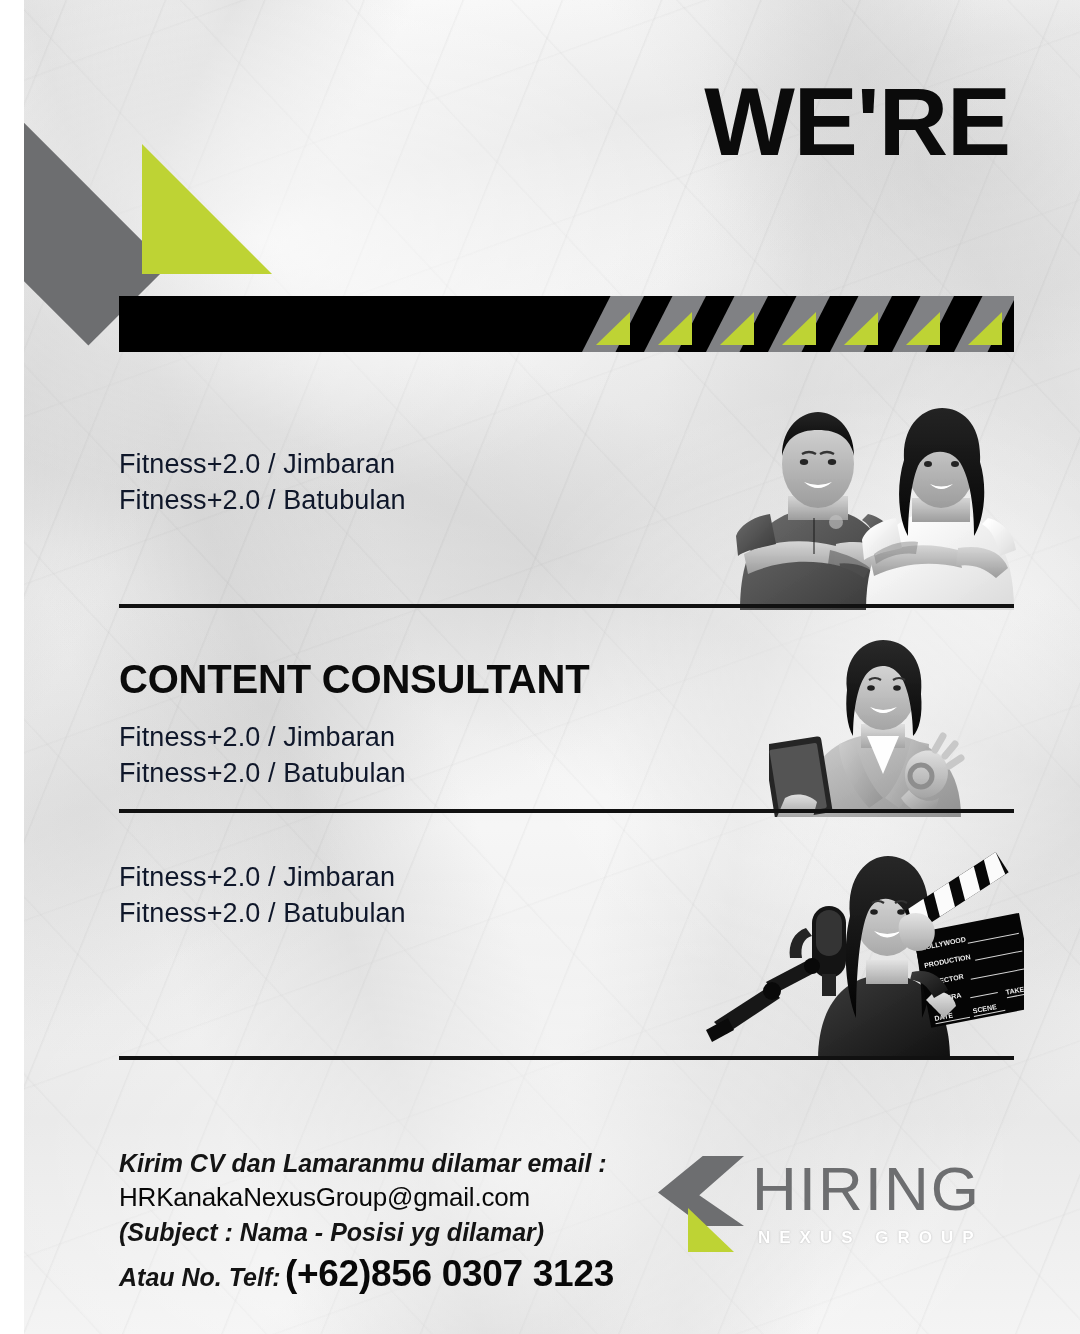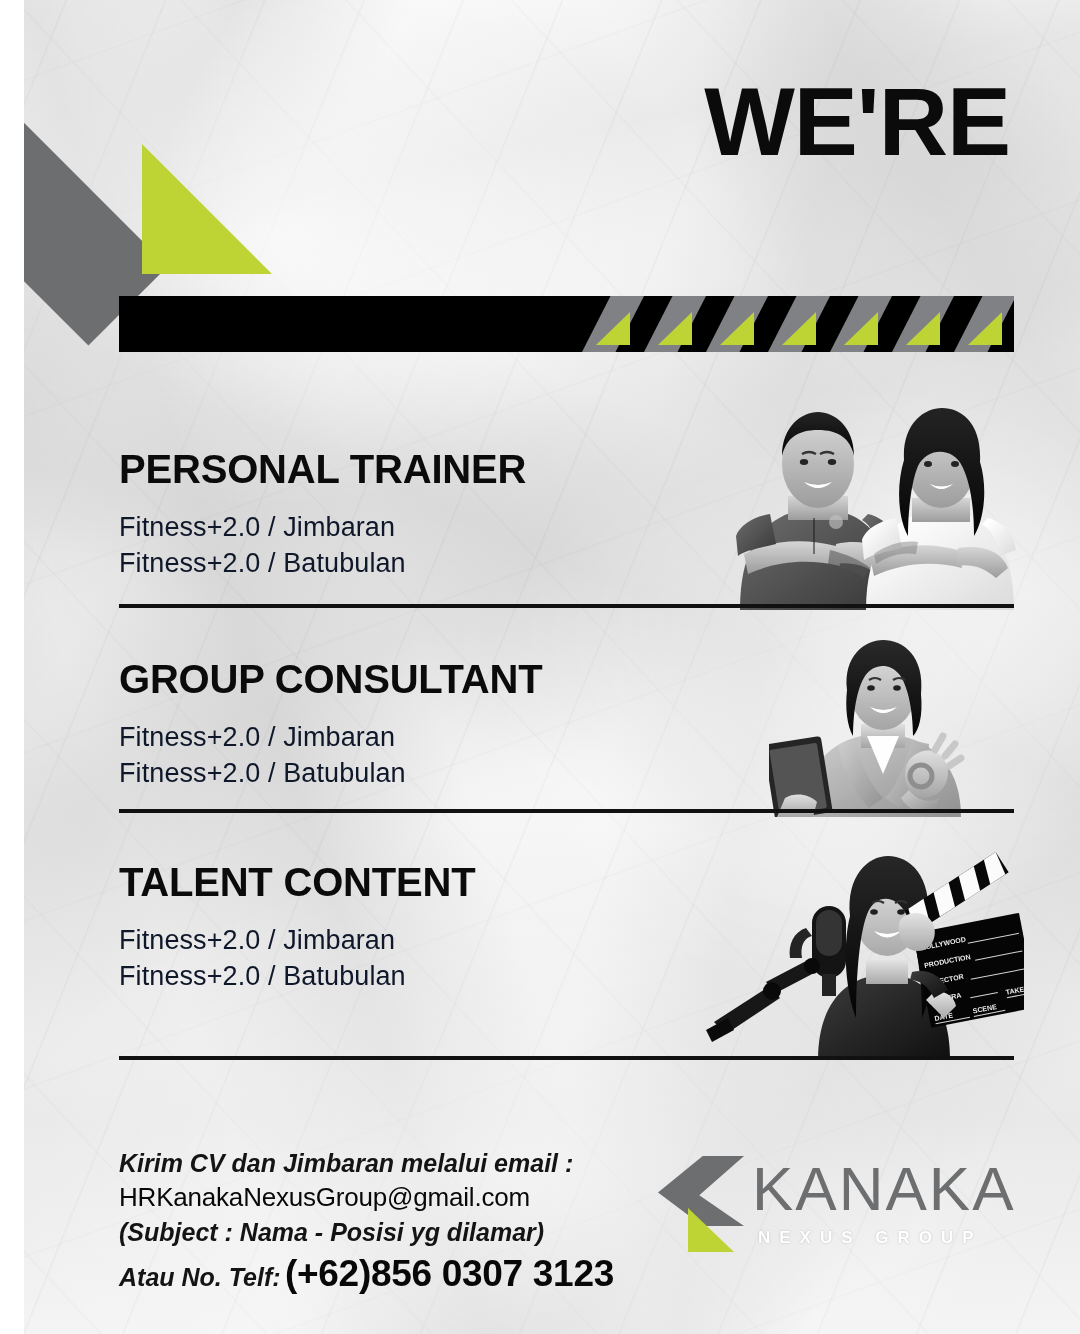--- a/index.html
+++ b/index.html
@@ -320,21 +320,20 @@
           <div class="tri"></div>
         </div>
         <div class="banner-unit" style="left: 372px;">
           <div class="diag"></div>
           <div class="tri"></div>
         </div>
       </div>
   </div>
 
   <div class="job" style="top:447px;">
-    <div class="job-title">PERSONAL TRAINER</div>
     <div class="job-loc">Fitness+2.0 / Jimbaran</div>
     <div class="job-loc">Fitness+2.0 / Batubulan</div>
   </div>
 
   <svg class="photo" style="left:660px; top:368px;" width="340" height="242" viewBox="0 0 340 242">
     <defs>
       <linearGradient id="skinA" x1="0" y1="0" x2="0" y2="1">
         <stop offset="0%" stop-color="#cfcfcf"></stop>
           <stop offset="100%" stop-color="#9a9a9a"></stop>
       </linearGradient>
@@ -384,21 +383,21 @@
       <path d="M146 180 C172 176 190 184 196 200 L184 210 C170 198 158 196 144 198 Z" fill="url(#skinA)"></path>
       <path d="M50 172 C54 160 70 152 84 150 L90 180 C74 184 60 186 52 192 Z" fill="url(#shirtB)"></path>
       <path d="M176 150 C192 154 202 166 204 182 L188 188 C184 172 180 162 170 156 Z" fill="url(#shirtB)"></path>
       <path d="M62 186 C76 176 92 172 106 174 L104 186 C90 184 76 188 64 196 Z" fill="#6f6f6f" opacity=".4"></path>
     </g>
   </svg>
 
   <div class="divider" style="top:604px;"></div>
 
   <div class="job" style="top:657px;">
-    <div class="job-title">GROUP CONSULTANT</div>
+    <div class="job-title">CONTENT CONSULTANT</div>
     <div class="job-loc">Fitness+2.0 / Jimbaran</div>
     <div class="job-loc">Fitness+2.0 / Batubulan</div>
   </div>
 
   <svg class="photo" style="left:745px; top:612px;" width="250" height="205" viewBox="0 0 250 205">
     <defs>
       <linearGradient id="skinB" x1="0" y1="0" x2="0" y2="1">
         <stop offset="0%" stop-color="#d8d8d8"></stop>
           <stop offset="100%" stop-color="#a2a2a2"></stop>
       </linearGradient>
@@ -432,21 +431,20 @@
     <circle cx="152" cy="164" r="11" fill="none" stroke="#8d8d8d" stroke-width="5"></circle>
     <path d="M166 138 L174 124" stroke="#c3c3c3" stroke-width="7" stroke-linecap="round"></path>
     <path d="M176 144 L186 132" stroke="#c3c3c3" stroke-width="7" stroke-linecap="round"></path>
     <path d="M180 154 L192 146" stroke="#c3c3c3" stroke-width="7" stroke-linecap="round"></path>
     <path d="M140 178 C148 188 160 192 170 186 L166 200 C150 204 138 196 132 186 Z" fill="url(#blazer)"></path>
   </svg>
 
   <div class="divider" style="top:809px;"></div>
 
   <div class="job" style="top:860px;">
-    <div class="job-title">TALENT CONTENT</div>
     <div class="job-loc">Fitness+2.0 / Jimbaran</div>
     <div class="job-loc">Fitness+2.0 / Batubulan</div>
   </div>
 
   <svg class="photo" style="left:682px; top:832px;" width="318" height="228" viewBox="0 0 318 228">
     <defs>
       <linearGradient id="skinC" x1="0" y1="0" x2="0" y2="1">
         <stop offset="0%" stop-color="#dcdcdc"></stop>
           <stop offset="100%" stop-color="#a6a6a6"></stop>
       </linearGradient>
@@ -517,31 +515,31 @@
 
     <path d="M196 86 C206 78 220 80 226 90 C232 100 228 114 218 118 C206 122 196 114 194 104 C192 96 192 90 196 86 Z" fill="url(#skinC)"></path>
     <path d="M228 160 C238 158 248 164 250 174 L238 186 C230 178 224 172 220 168 Z" fill="url(#skinC)"></path>
 
     <path d="M206 140 C222 136 236 144 242 158 L228 166 C222 154 214 148 204 148 Z" fill="url(#dressC)"></path>
   </svg>
 
   <div class="divider" style="top:1056px;"></div>
 
   <div class="contact">
-    <div class="c-italic">Kirim CV dan Jimbaran melalui email :</div>
+    <div class="c-italic">Kirim CV dan Lamaranmu dilamar email :</div>
     <div class="c-bold">HRKanakaNexusGroup@gmail.com</div>
     <div class="c-subject">(Subject : Nama - Posisi yg dilamar)</div>
     <div>
       <span class="c-phone-label">Atau No. Telf:</span>
       <span class="c-phone-num">(+62)856 0307 3123</span>
     </div>
   </div>
 
   <div class="logo">
     <div class="logo-mark">
       <div class="chev"></div>
       <div class="gtri"></div>
     </div>
-    <div class="logo-word">KANAKA</div>
+    <div class="logo-word">HIRING</div>
     <div class="logo-sub">NEXUS GROUP</div>
   </div>
 
 </div>
 
 </body></html>

